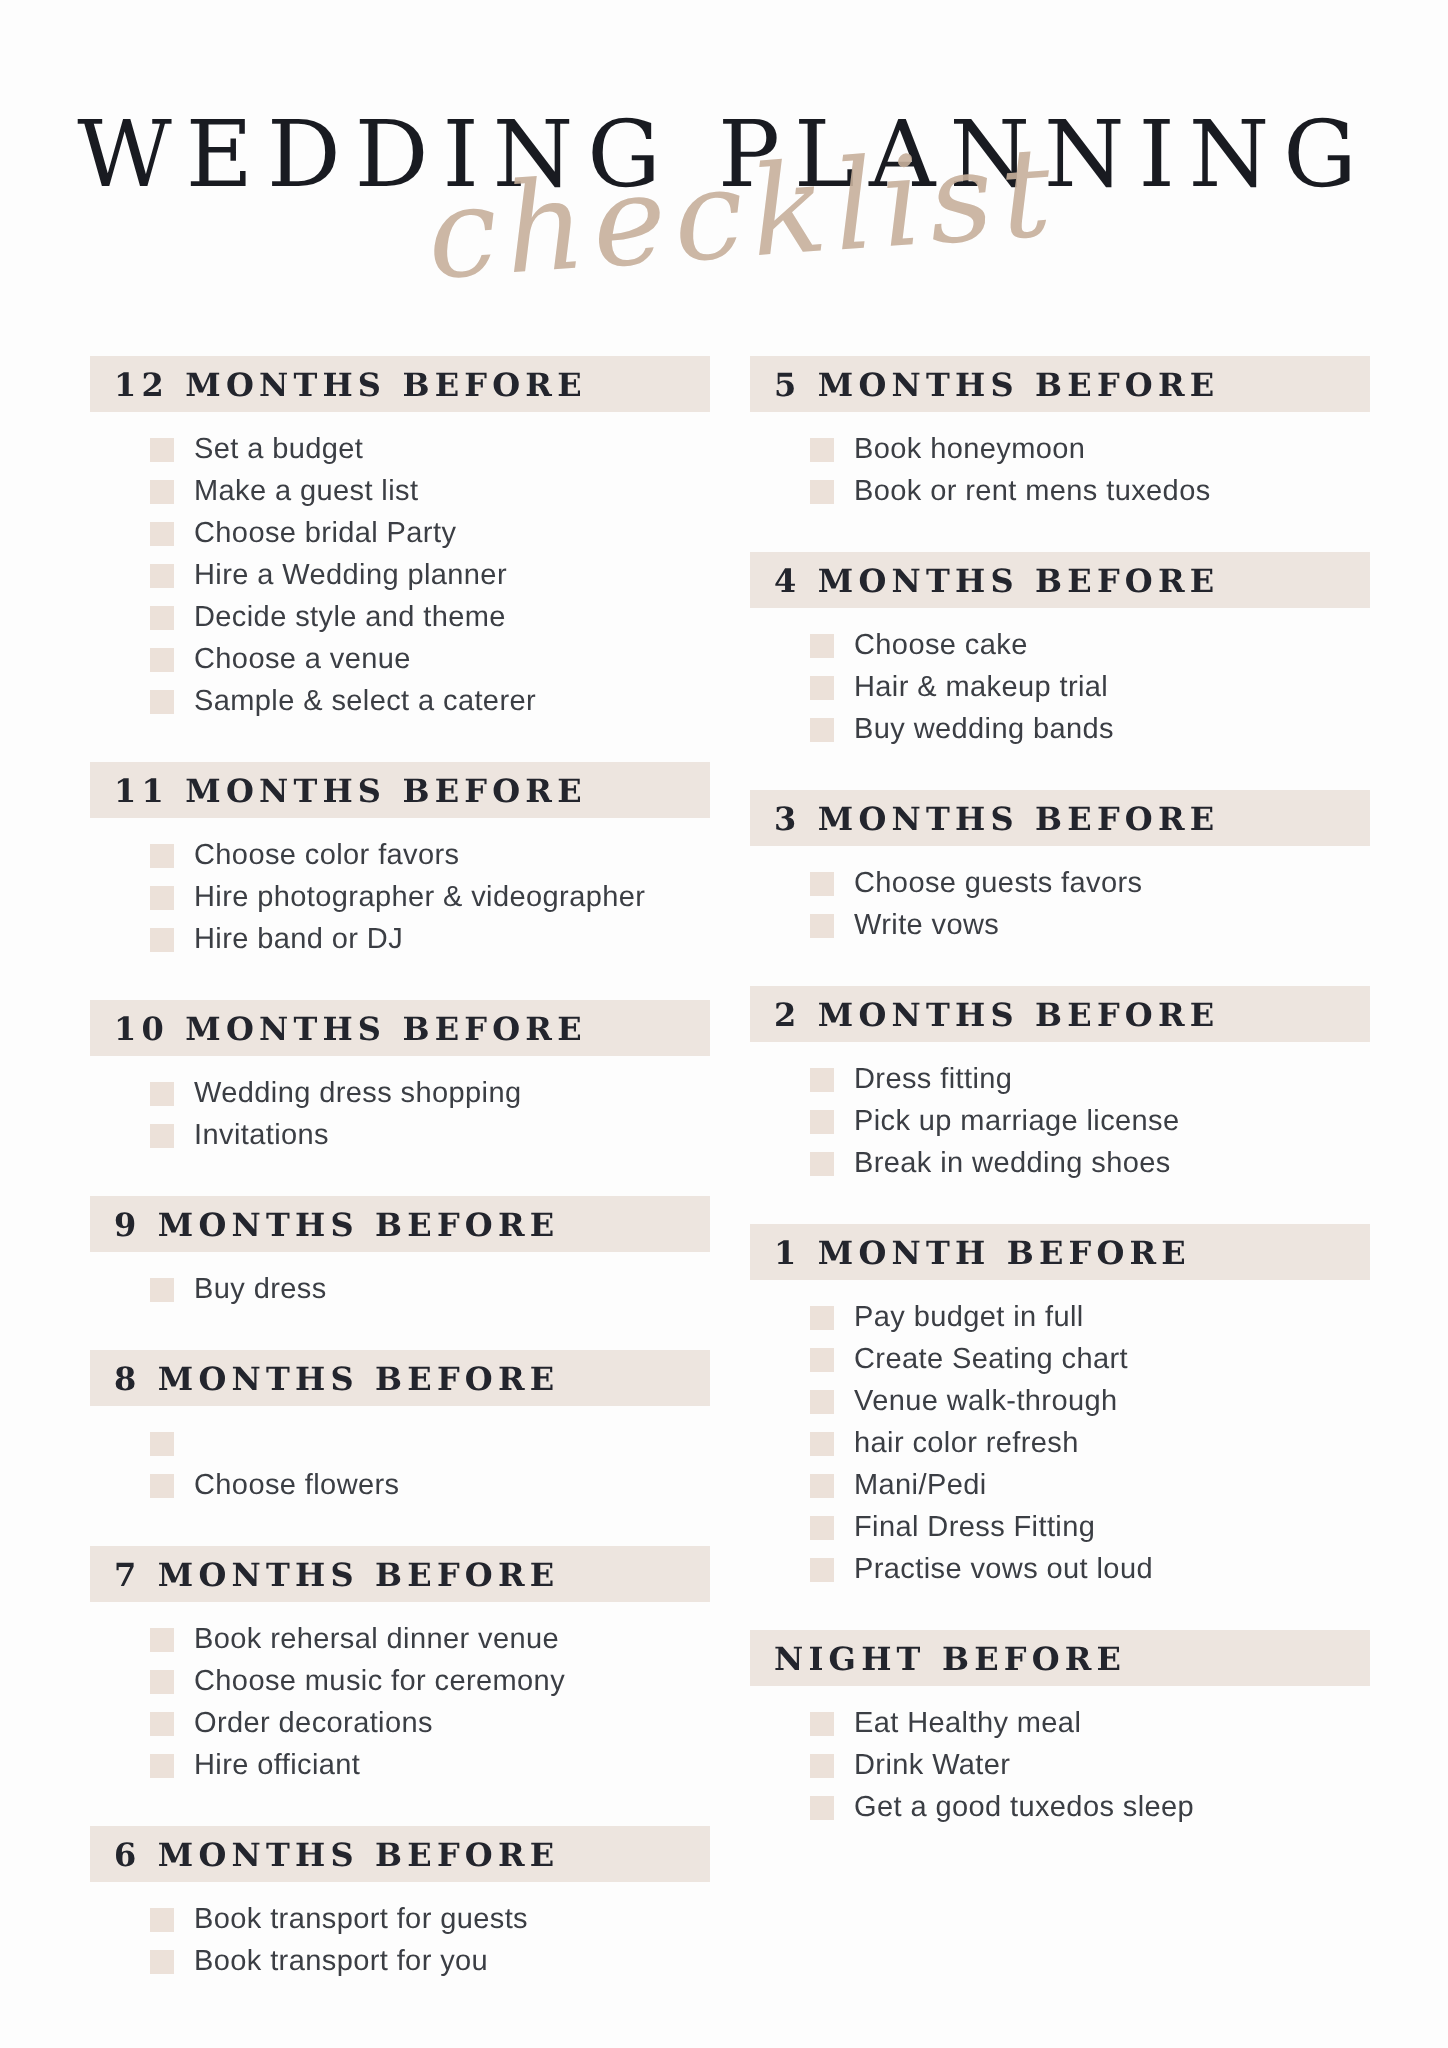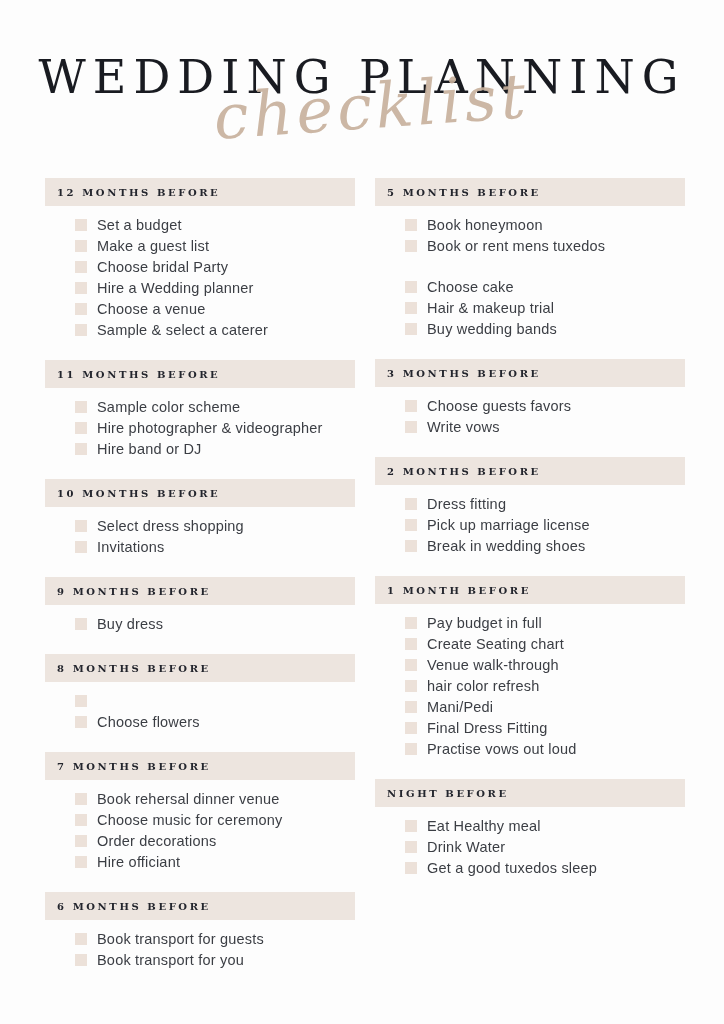--- a/index.html
+++ b/index.html
@@ -50,21 +50,21 @@
   }
   .column { width: 310px; flex: none; }
   .section { margin-bottom: 20px; }
   .band {
     background: #ede5df;
     height: 28px;
     line-height: 29px;
     padding-left: 12px;
     font-family: "DejaVu Serif", serif;
     font-weight: 700;
-    font-size: 10px;
+    font-size: 16px;
     letter-spacing: 2.6px;
     color: #23252d;
   }
   .items { margin-top: 8px; padding-left: 10px; }
   .item { display: flex; align-items: center; height: 21px; padding-left: 20px; }
   .checkbox {
     width: 12px;
     height: 12px;
     background: #ece1d9;
     margin-right: 10px;
@@ -106,59 +106,63 @@
   <div class="item">
     <span class="checkbox"></span>
     <span class="label">Choose bridal Party</span>
   </div>
 
   <div class="item">
     <span class="checkbox"></span>
     <span class="label">Hire a Wedding planner</span>
   </div>
 
+  <div class="item">
+    <span class="checkbox"></span>
+    <span class="label">Decide style and theme</span>
+  </div>
 
   <div class="item">
     <span class="checkbox"></span>
     <span class="label">Choose a venue</span>
   </div>
 
   <div class="item">
     <span class="checkbox"></span>
     <span class="label">Sample &amp; select a caterer</span>
   </div>
 </div>
   </div>
 
   <div class="section">
     <div class="band">11 MONTHS BEFORE</div>
     <div class="items">
   <div class="item">
     <span class="checkbox"></span>
-    <span class="label">Sample color scheme</span>
+    <span class="label">Choose color favors</span>
   </div>
 
   <div class="item">
     <span class="checkbox"></span>
     <span class="label">Hire photographer &amp; videographer</span>
   </div>
 
   <div class="item">
     <span class="checkbox"></span>
     <span class="label">Hire band or DJ</span>
   </div>
 </div>
   </div>
 
   <div class="section">
     <div class="band">10 MONTHS BEFORE</div>
     <div class="items">
   <div class="item">
     <span class="checkbox"></span>
-    <span class="label">Select dress shopping</span>
+    <span class="label">Wedding dress shopping</span>
   </div>
 
   <div class="item">
     <span class="checkbox"></span>
     <span class="label">Invitations</span>
   </div>
 </div>
   </div>
 
   <div class="section">
@@ -235,20 +239,21 @@
   </div>
 
   <div class="item">
     <span class="checkbox"></span>
     <span class="label">Book or rent mens tuxedos</span>
   </div>
 </div>
   </div>
 
   <div class="section">
+    <div class="band">4 MONTHS BEFORE</div>
     <div class="items">
   <div class="item">
     <span class="checkbox"></span>
     <span class="label">Choose cake</span>
   </div>
 
   <div class="item">
     <span class="checkbox"></span>
     <span class="label">Hair &amp; makeup trial</span>
   </div>

